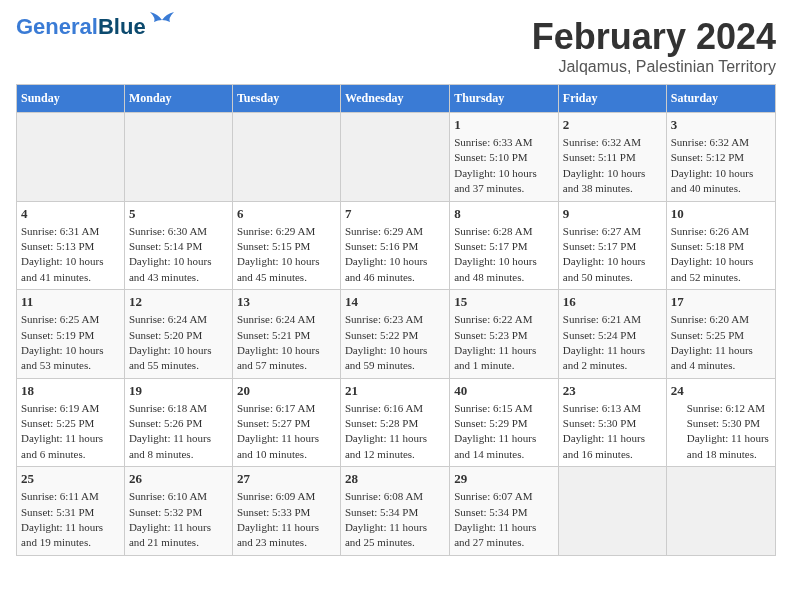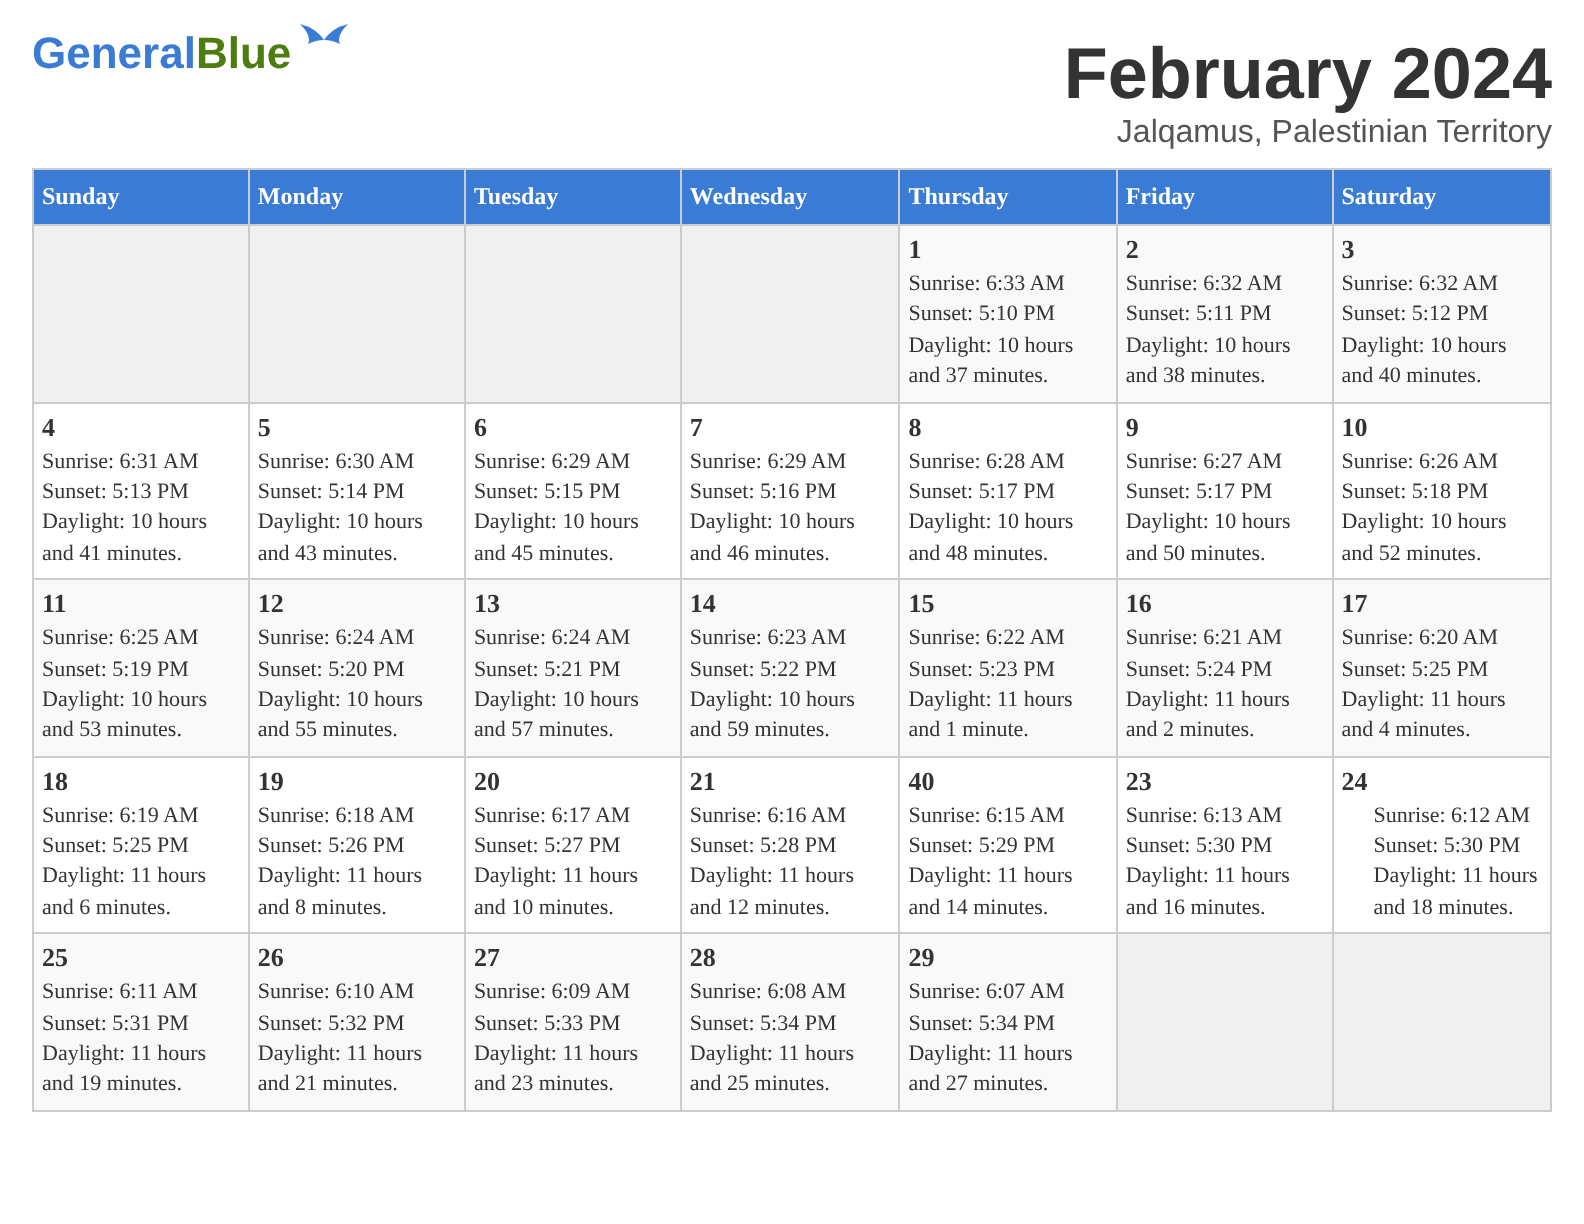--- a/index.html
+++ b/index.html
@@ -88,21 +88,21 @@
     }
   </style>
 </head>
 <body>
 
 <div class="header-section">
   <div class="logo-wrapper">
     <div>
       <div style="display:flex;align-items:center;">
         <span class="logo-name">
-          <span>General</span><span style="color:#4d7c0f">Blue</span>
+          <span>General</span><span style="color:#0c4a6e">Blue</span>
         </span>
         <svg width="28" height="22" viewBox="0 0 28 22" style="margin-left:2px;margin-top:-8px;">
           <path d="M14 8 Q18 2 26 0 Q20 6 22 10 Q18 8 14 8Z" fill="#3a7bd5"></path>
           <path d="M14 8 Q10 2 2 0 Q8 6 6 10 Q10 8 14 8Z" fill="#3a7bd5"></path>
         </svg>
       </div>
     </div>
   </div>
   <div class="title-section">
     <div class="main-title">February 2024</div>

